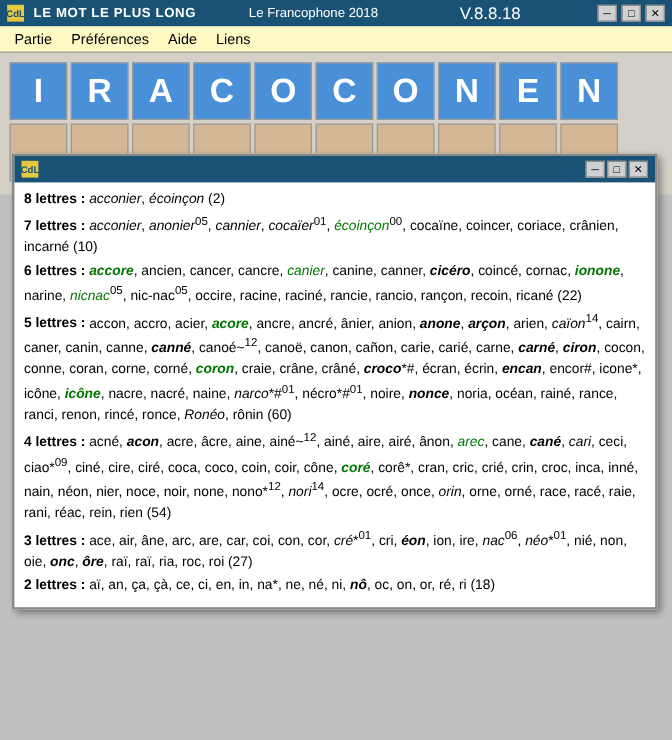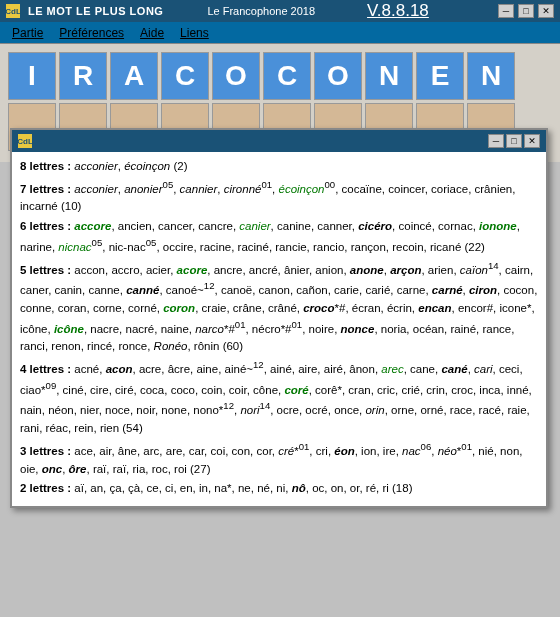--- a/index.html
+++ b/index.html
@@ -53,28 +53,27 @@
       display: flex;
       align-items: center;
       justify-content: center;
       font-size: 9px;
       cursor: pointer;
       color: #000;
     }
 
     
     .menu-bar {
-      background: #0369a1;
+      background: #fef9c3;
       height: 22px;
       display: flex;
       align-items: center;
       padding: 0 4px;
       border-bottom: 1px solid #888;
       font-size: 12px;
-      text-decoration: underline;
     }
     .menu-item {
       padding: 2px 8px;
       cursor: pointer;
       color: #000;
     }
 
     
     .game-board {
       background: #d4d0c8;
@@ -191,21 +190,21 @@
   </style>
 </head>
 <body>
 
 <div>
 
   <div class="title-bar">
     <span class="title-bar-icon">CdL</span>
     <span class="title-bar-title">LE MOT LE PLUS LONG</span>
     <span style="font-size:11px; margin-left:36px;">Le Francophone 2018</span>
-    <span style="font-size:17px; margin-left:44px;text-decoration:underline;">V.8.8.18</span>
+    <span style="font-size:14px; margin-left:60px;">V.8.8.18</span>
     <div class="title-bar-right">
       <div class="win-btn">─</div>
       <div class="win-btn">□</div>
       <div class="win-btn">✕</div>
     </div>
   </div>
 
   <div class="menu-bar">
     <span class="menu-item">Partie</span>
     <span class="menu-item">Préférences</span>
@@ -250,21 +249,21 @@
         <div class="s-win-btn">✕</div>
       </div>
     </div>
     <div class="solutions-content">
 
       <p>
         <span class="label-bold">8 lettres : </span><span><span class="word-italic">acconier</span>, <span class="word-italic">écoinçon</span> (2)</span>
       </p>
 
       <p>
-        <span class="label-bold">7 lettres : </span><span><span class="word-italic">acconier</span>, <span class="word-italic">anonier</span><sup>05</sup>, <span class="word-italic">cannier</span>, <span class="word-italic">cironné</span><sup>01</sup>, <span class="word-italic highlight-green">écoinçon</span><sup>00</sup>, cocaïne, coincer, coriace, crânien, incarné (10)</span>
+        <span class="label-bold">7 lettres : </span><span><span class="word-italic">acconier</span>, <span class="word-italic">anonier</span><sup>05</sup>, <span class="word-italic">cannier</span>, <span class="word-italic">cocaïer</span><sup>01</sup>, <span class="word-italic highlight-green">écoinçon</span><sup>00</sup>, cocaïne, coincer, coriace, crânien, incarné (10)</span>
       </p>
 
       <p>
         <span class="label-bold">6 lettres : </span><span><span class="word-bold-italic highlight-bold-green">accore</span>, ancien, cancer, cancre, <span class="highlight-green word-italic">canier</span>, canine, canner, <span class="word-bold-italic">cicéro</span>, coincé, cornac, <span class="word-bold-italic highlight-bold-green">ionone</span>, narine, <span class="word-italic highlight-green">nicnac</span><sup>05</sup>, nic-nac<sup>05</sup>, occire, racine, raciné, rancie, rancio, rançon, recoin, ricané (22)</span>
       </p>
 
       <p>
         <span class="label-bold">5 lettres : </span><span>accon, accro, acier, <span class="word-bold-italic highlight-bold-green">acore</span>, ancre, ancré, ânier, anion, <span class="word-bold-italic">anone</span>, <span class="word-bold-italic">arçon</span>, arien, <span class="word-italic">caïon</span><sup>14</sup>, cairn, caner, canin, canne, <span class="word-bold-italic">canné</span>, canoé~<sup>12</sup>, canoë, canon, cañon, carie, carié, carne, <span class="word-bold-italic">carné</span>, <span class="word-bold-italic">ciron</span>, cocon, conne, coran, corne, corné, <span class="word-bold-italic highlight-bold-green">coron</span>, craie, crâne, crâné, <span class="word-bold-italic">croco</span>*#, écran, écrin, <span class="word-bold-italic">encan</span>, encor#, icone*, icône, <span class="word-bold-italic highlight-bold-green">icône</span>, nacre, nacré, naine, <span class="word-italic">narco</span>*#<sup>01</sup>, nécro*#<sup>01</sup>, noire, <span class="word-bold-italic">nonce</span>, noria, océan, rainé, rance, ranci, renon, rincé, ronce, <span class="word-italic">Ronéo</span>, rônin (60)</span>
       </p>
 

